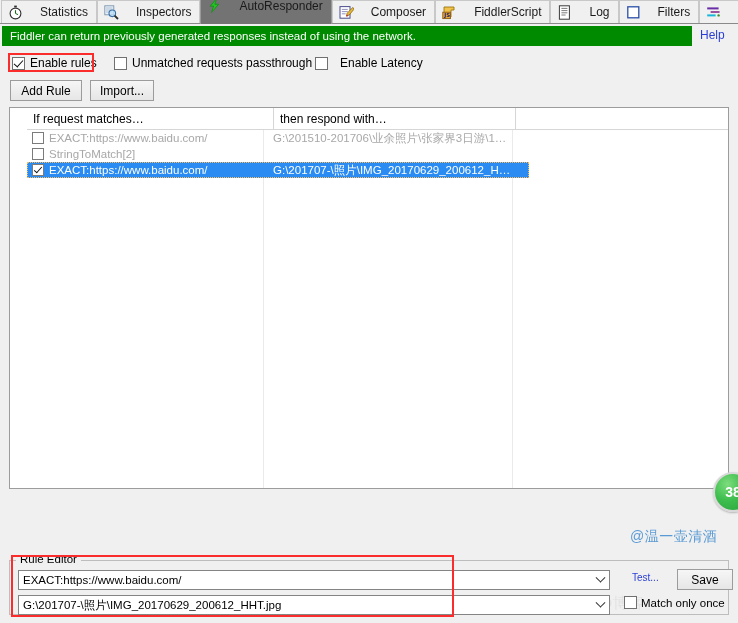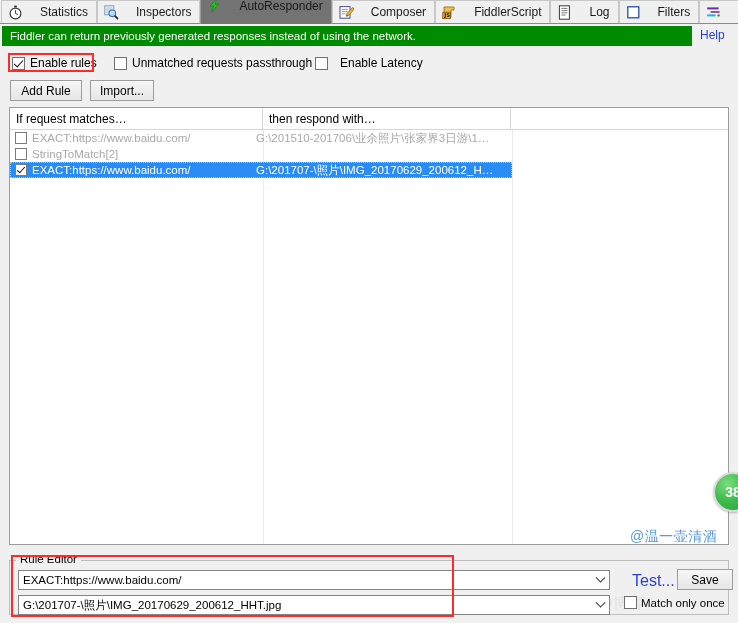--- a/index.html
+++ b/index.html
@@ -121,24 +121,25 @@
     display: flex; align-items: center; justify-content: center;
     cursor: default;
   }
   #btn-addrule { left: 10px; top: 0; width: 72px; }
   #btn-import  { left: 90px; top: 0; width: 64px; }
 
   
   .listwrap {
     position: absolute;
     left: 9px; top: 107px;
-    width: 720px; height: 438px;
+    width: 720px; height: 382px;
     background: #ffffff;
     border: 1px solid #9c9c9c;
     overflow: hidden;
+    padding-left: 17px;
   }
   .list-header {
     position: relative;
     height: 22px;
     background: #ffffff;
     border-bottom: 1px solid #d6d6d6;
     display: flex;
   }
   .col {
     position: relative;
@@ -293,21 +294,21 @@
     border-width: 0 1.3px 1.3px 0;
     transform: rotate(45deg) translate(-2px,-2px);
   }
   #combo-match { left: 9px; top: 17px; width: 592px; }
   #combo-resp  { left: 9px; top: 42px; width: 592px; }
 
   .testlink {
     position: absolute;
     left: 623px; top: 19px;
     color: #2b3fd4;
-    font-size: 16px;
+    font-size: 10px;
     cursor: default;
   }
   #btn-save {
     position: absolute;
     left: 668px; top: 16px;
     width: 56px; height: 21px;
   }
   .matchonce {
     position: absolute;
     left: 615px; top: 43px;

